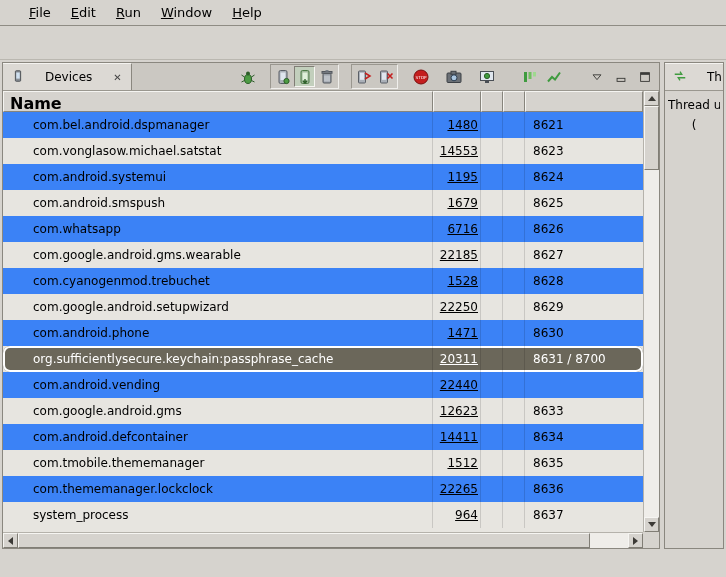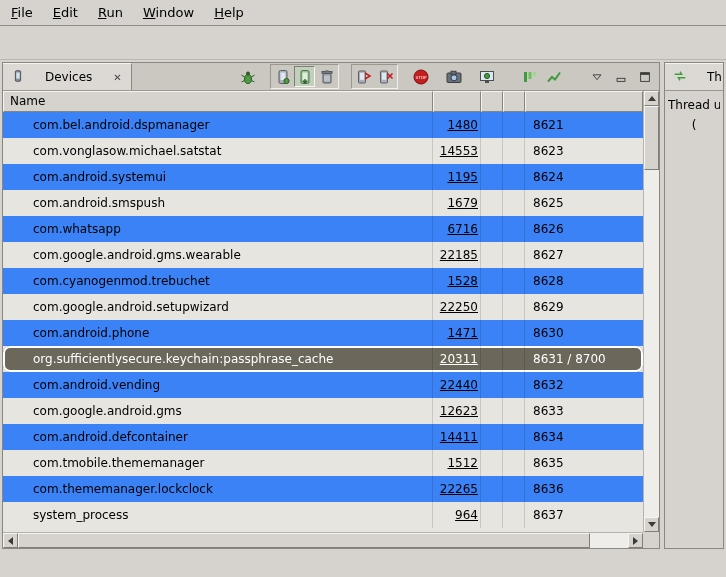--- a/index.html
+++ b/index.html
@@ -7,21 +7,21 @@
   body {
     font-family:"DejaVu Sans", sans-serif;
     font-size:12px; color:#000;
     background:#d6d3ce;
   }
   u { text-decoration:underline; }
 
   
   .menubar {
     height:26px; display:flex; align-items:center;
-    padding:0 2px; gap:2px;
+    padding:0 20px; gap:2px;
     background:#d6d3ce; border-bottom:1px solid #8f8c84;
   }
   .menu-item { padding:3px 9px; font-size:13px; cursor:default; }
 
   
   .toolbar-strip { height:34px; background:#d6d3ce; border-bottom:1px solid #bab7b0; }
 
   
   .main { height:489px; display:flex; padding:2px 2px 0 2px; }
   .sash { width:4px; }
@@ -80,21 +80,21 @@
     grid-template-columns:1fr 16px;
     grid-template-rows:1fr 16px;
   }
   .table-main { overflow:hidden; display:flex; flex-direction:column; background:#e7e5e0; }
 
   .col-header { height:21px; flex:0 0 21px; display:flex; }
   .hcell {
     background:#d6d3ce;
     border-top:1px solid #f5f4f1; border-left:1px solid #f5f4f1;
     border-right:1px solid #87847c; border-bottom:1px solid #87847c;
-    padding:2px 6px; font-size:12px; overflow:hidden; white-space:nowrap;
+    padding:2px 6px; font-size:16px; overflow:hidden; white-space:nowrap;font-weight:bold;
   }
   .hc-name { flex:0 0 430px; }
   .hc-pid  { flex:0 0 48px; }
   .hc-sp1, .hc-sp2 { flex:0 0 22px; }
   .hc-port { flex:1; }
 
   .rows { flex:1; overflow:hidden; }
   .trow { display:flex; height:26px; align-items:center; }
   .trow.even { background:#3b82f6; }
   .trow.odd  { background:#e7e5e0; }
@@ -369,21 +369,20 @@
               <div class="cell cell-pid">20311</div>
               <div class="cell cell-sp1"></div>
               <div class="cell cell-sp2"></div>
               <div class="cell cell-port">8631 / 8700</div>
             </div>
             <div class="trow even">
               <div class="cell cell-name">com.android.vending</div>
               <div class="cell cell-pid">22440</div>
               <div class="cell cell-sp1"></div>
               <div class="cell cell-sp2"></div>
-              <div class="cell cell-port">8632</div>
             </div>
             <div class="trow odd">
               <div class="cell cell-name">com.google.android.gms</div>
               <div class="cell cell-pid">12623</div>
               <div class="cell cell-sp1"></div>
               <div class="cell cell-sp2"></div>
               <div class="cell cell-port">8633</div>
             </div>
             <div class="trow even">
               <div class="cell cell-name">com.android.defcontainer</div>

